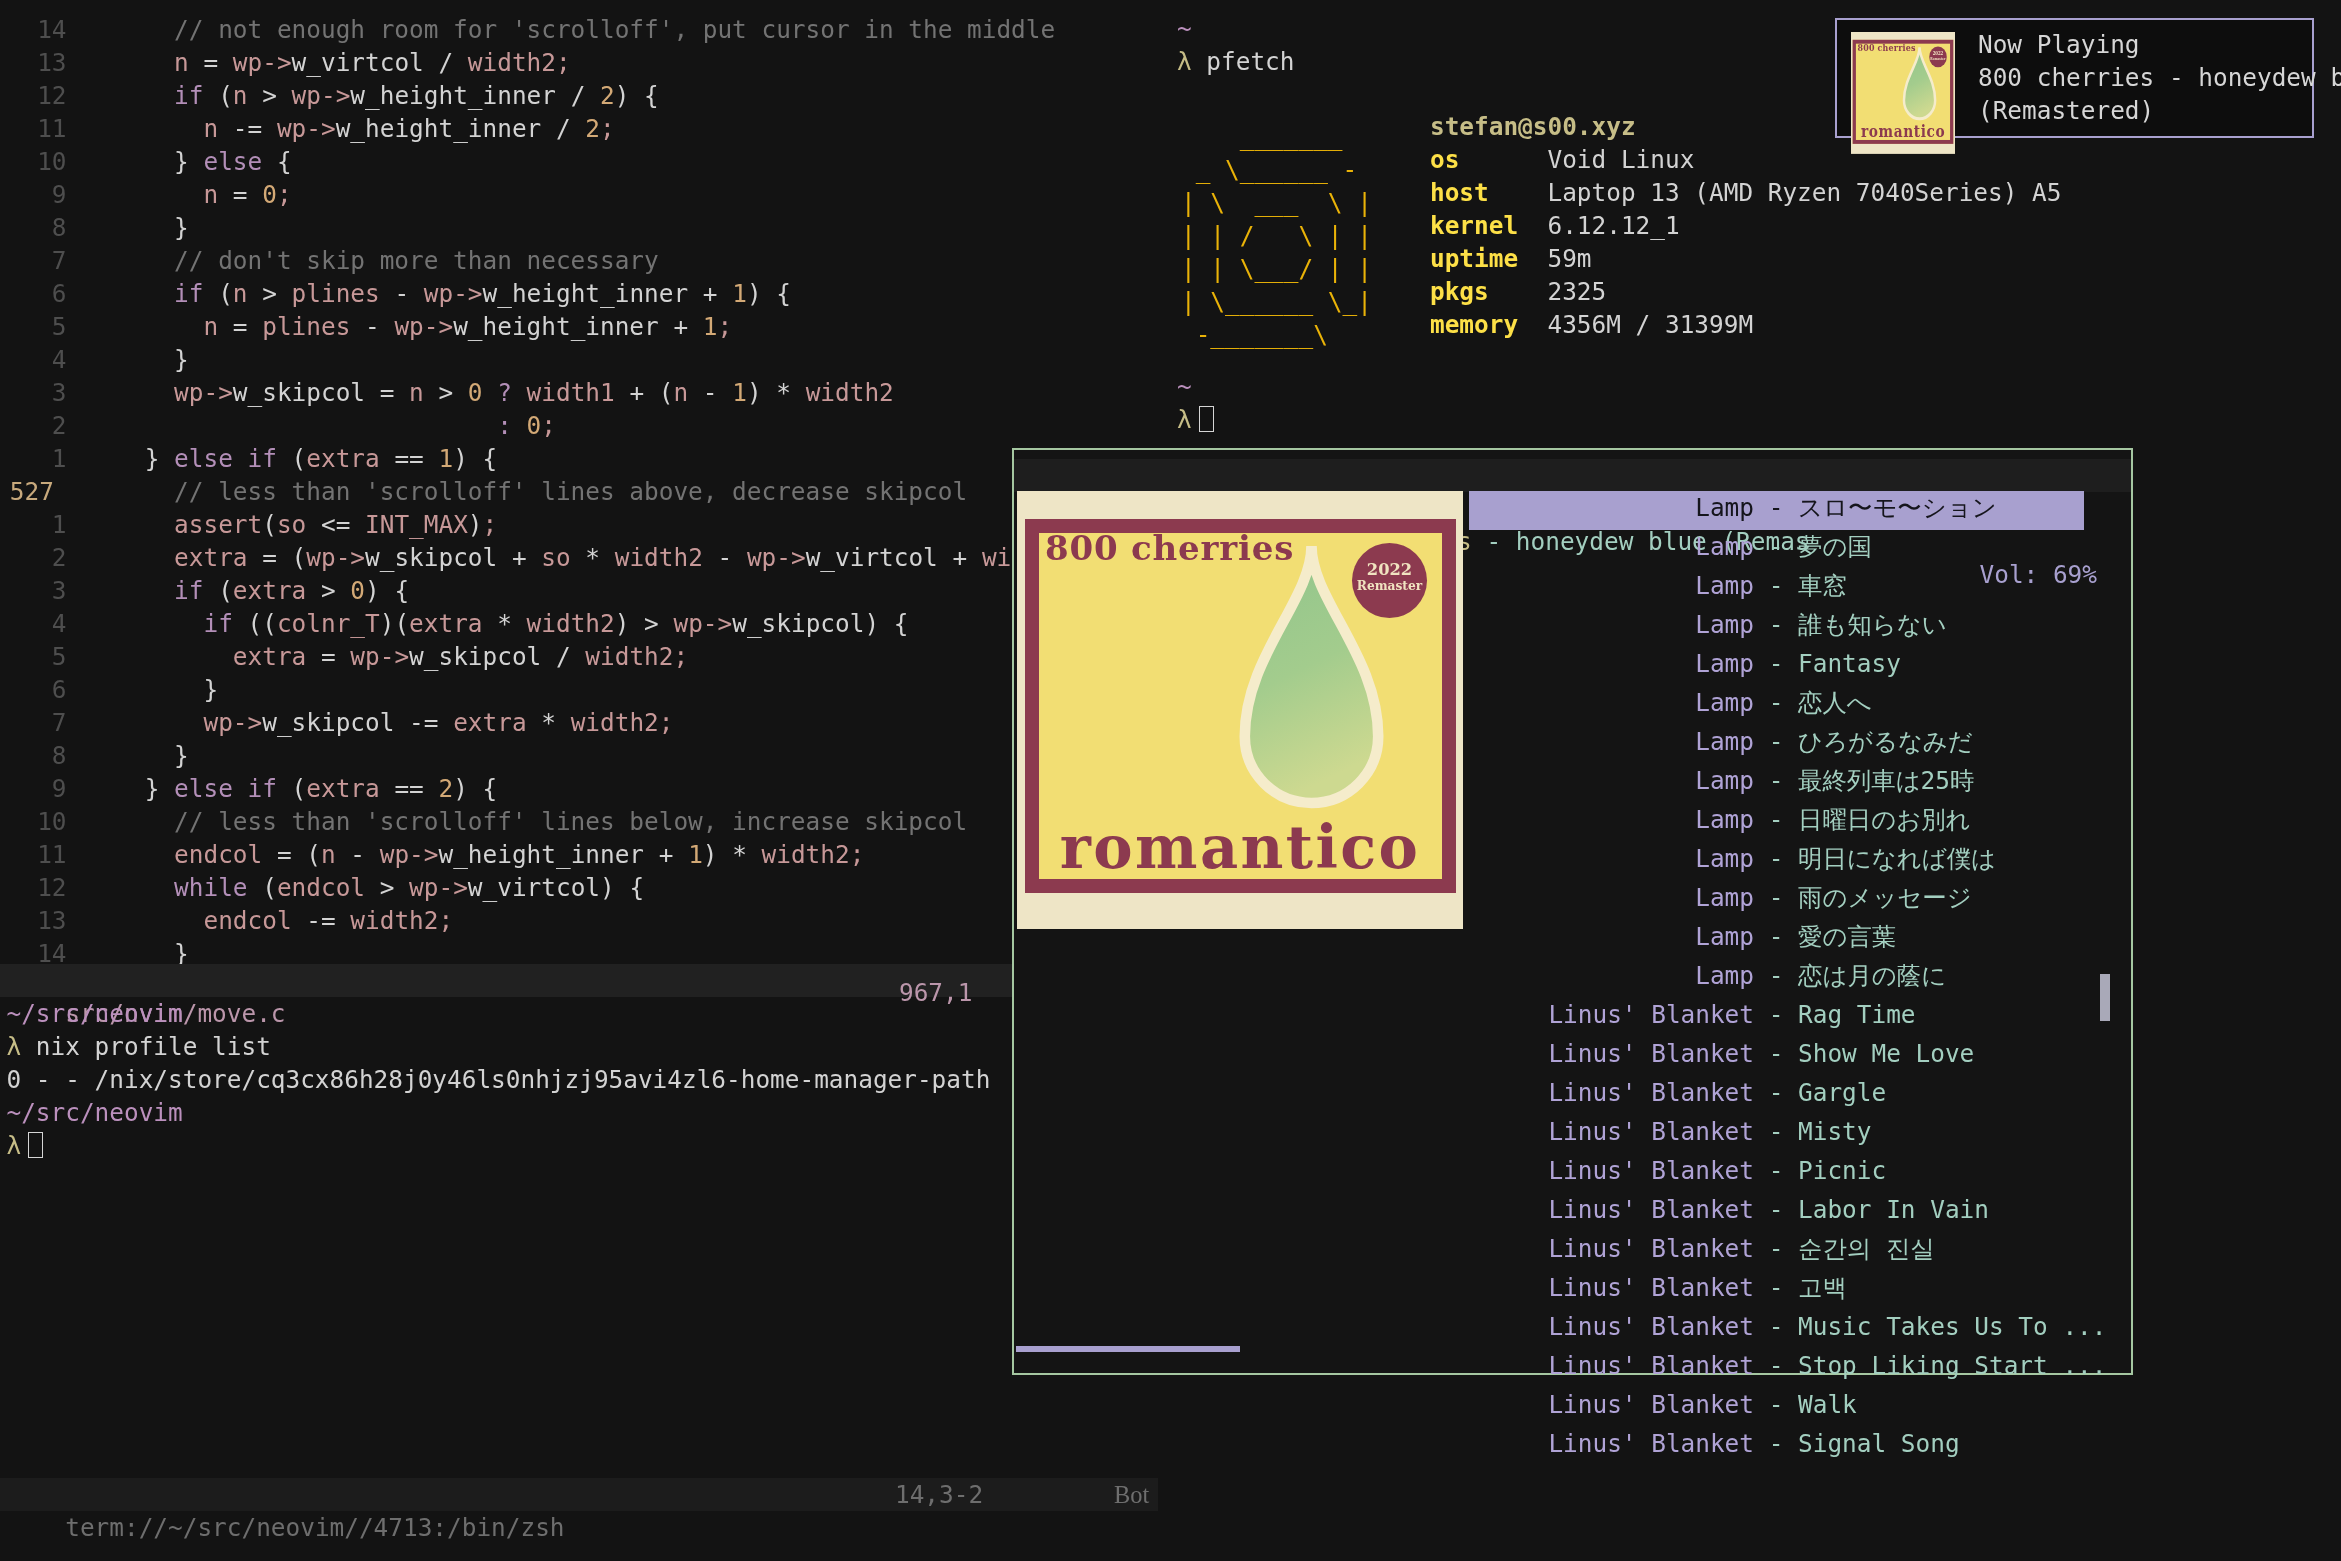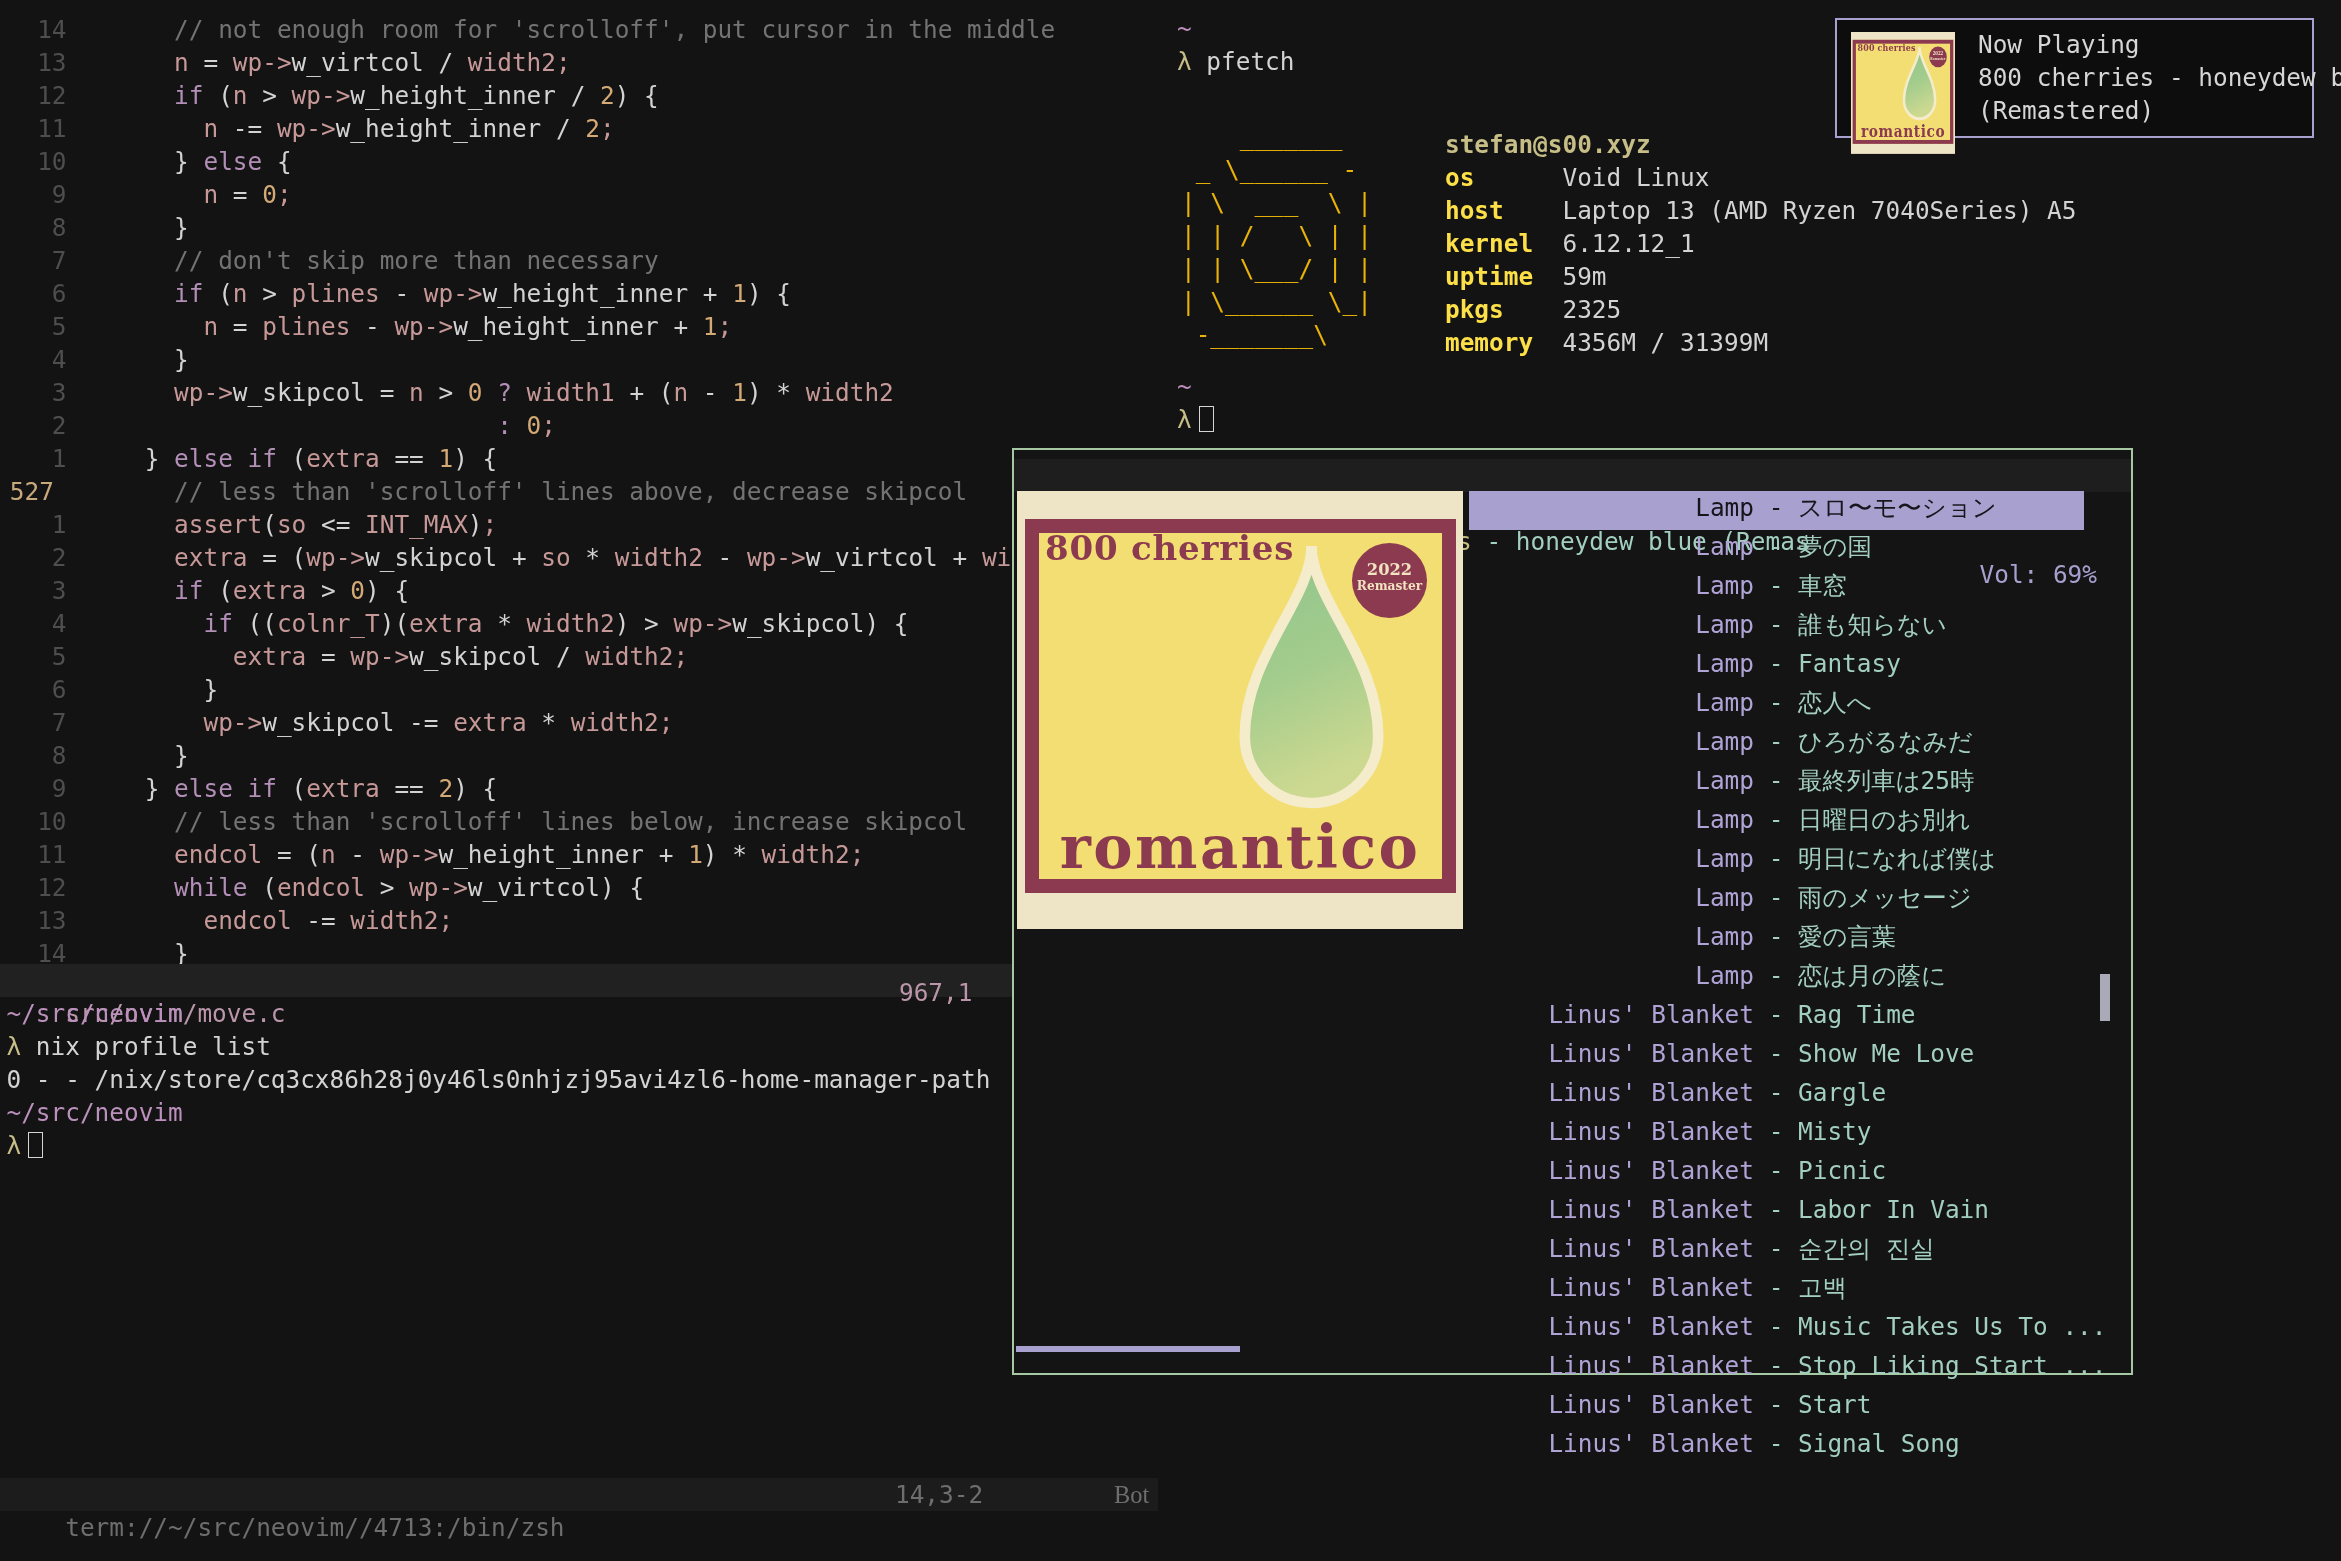--- a/index.html
+++ b/index.html
@@ -34,21 +34,21 @@
   #rt-top { position:absolute; left:1177px; top:12.2px; }
   #rt-bottom { position:absolute; left:1177px; top:370px; }
   .f-mauve { color:#bb90bd; }
   .f-khaki { color:#c6bd87; }
   .f-w { color:#d3d3d3; }
   .cursor { display:inline-block; width:14.6px; height:26px; border:1.6px solid #d5d5d5;
             vertical-align:middle; margin-left:7.3px; margin-top:-3.3px; }
 
   
   #pfetch-art { position:absolute; left:1181px; top:120px; color:#eab308; white-space:pre; }
-  #pfetch-info { position:absolute; left:1430px; top:128px;margin-left:15px; }
+  #pfetch-info { position:absolute; left:1430px; top:110px; }
   #pfetch-info .trow { white-space:pre; }
   .pf-title { color:#c6bd87; font-weight:bold; }
   .pf-label { color:#fde047; font-weight:bold; white-space:pre; }
   .pf-val { color:#d3d3d3; }
 
   
   #notification { position:absolute; left:1835px; top:18px; width:479px; height:120px;
                   background:#0d0d0d; border:2.4px solid #a8a0cf; }
   #notif-text { position:absolute; left:141px; top:8.1px; color:#d6d6d6; }
   #notif-text div { height:33px; white-space:pre; }
@@ -248,21 +248,21 @@
         <div class="prow"><span class="part">Linus' Blanket</span><span class="psep"> - </span><span class="ptit">Rag Time</span></div>
         <div class="prow"><span class="part">Linus' Blanket</span><span class="psep"> - </span><span class="ptit">Show Me Love</span></div>
         <div class="prow"><span class="part">Linus' Blanket</span><span class="psep"> - </span><span class="ptit">Gargle</span></div>
         <div class="prow"><span class="part">Linus' Blanket</span><span class="psep"> - </span><span class="ptit">Misty</span></div>
         <div class="prow"><span class="part">Linus' Blanket</span><span class="psep"> - </span><span class="ptit">Picnic</span></div>
         <div class="prow"><span class="part">Linus' Blanket</span><span class="psep"> - </span><span class="ptit">Labor In Vain</span></div>
         <div class="prow"><span class="part">Linus' Blanket</span><span class="psep"> - </span><span class="ptit">순간의 진실</span></div>
         <div class="prow"><span class="part">Linus' Blanket</span><span class="psep"> - </span><span class="ptit">고백</span></div>
         <div class="prow"><span class="part">Linus' Blanket</span><span class="psep"> - </span><span class="ptit">Music Takes Us To ...</span></div>
         <div class="prow"><span class="part">Linus' Blanket</span><span class="psep"> - </span><span class="ptit">Stop Liking Start ...</span></div>
-        <div class="prow"><span class="part">Linus' Blanket</span><span class="psep"> - </span><span class="ptit">Start</span></div>
+        <div class="prow"><span class="part">Linus' Blanket</span><span class="psep"> - </span><span class="ptit">Walk</span></div>
         <div class="prow"><span class="part">Linus' Blanket</span><span class="psep"> - </span><span class="ptit">Signal Song</span></div>
       </div>
     <div id="p-scroll"></div>
     <div id="p-progress" style="width: 224px;"></div>
   </div>
 
 </div>
 
 
 </body></html>

